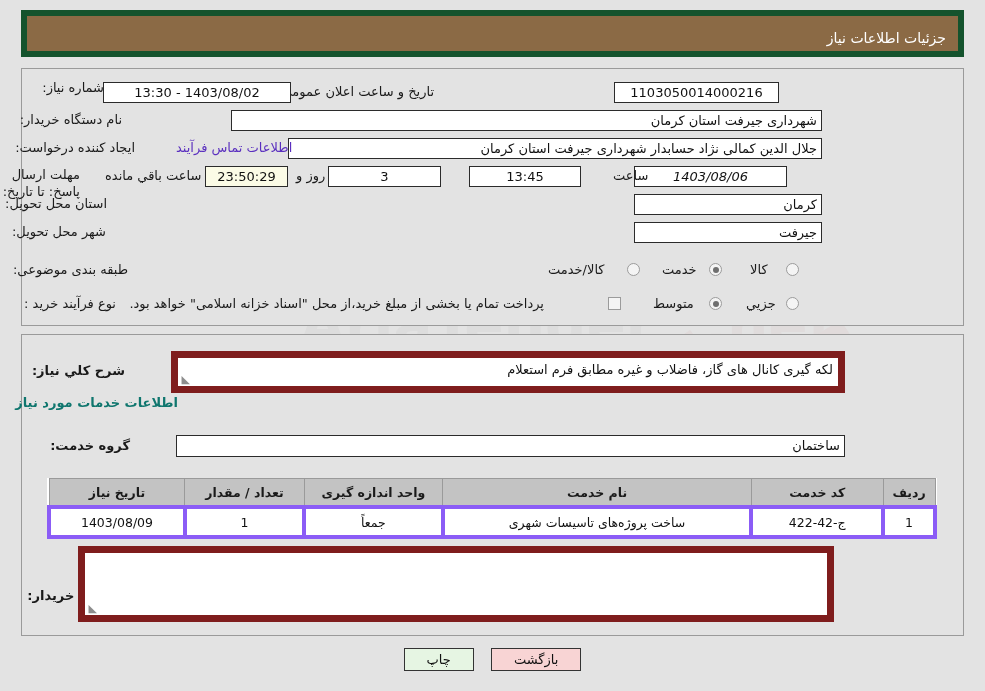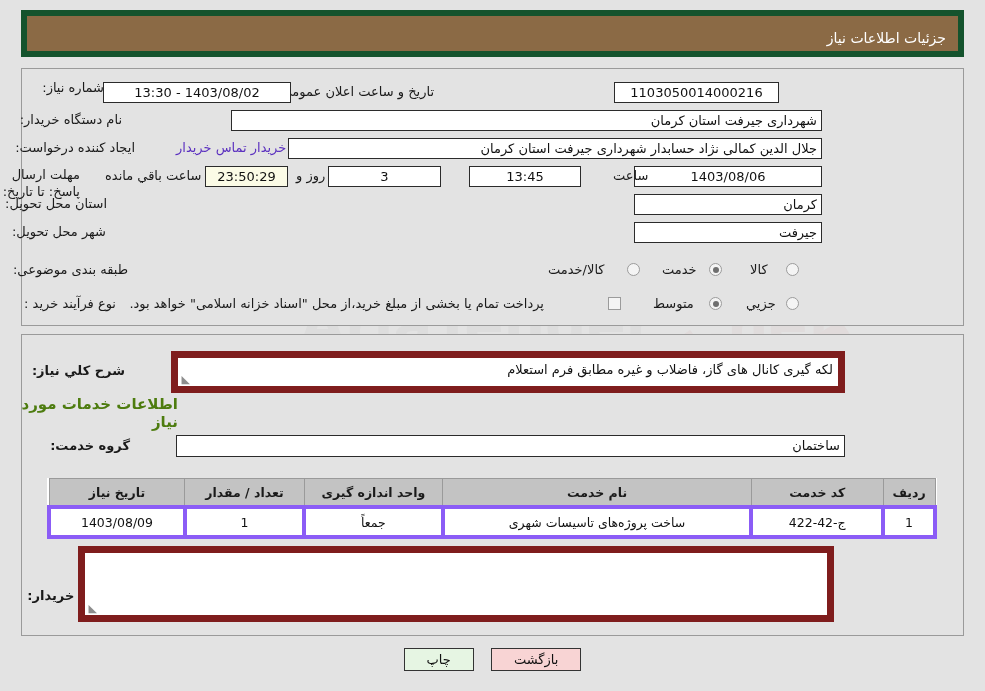--- a/index.html
+++ b/index.html
@@ -135,23 +135,23 @@
     left: 2px; bottom: 1px;
     width: 10px; height: 10px;
     color: #8d8d8d;
     font-size: 11px;
     line-height: 10px;
   }
 
   
   .subtitle {
     position: absolute;
-    font-size: 15px;
+    font-size: 13px;
     font-weight: bold;
-    color: #4d7c0f;
+    color: #0f766e;
     z-index: 3;
   }
 
   
   .tbl {
     position: absolute;
     left: 47px; top: 478px;
     width: 890px;
     border-collapse: collapse;
     z-index: 3;
@@ -226,24 +226,24 @@
   <div class="lbl" style="right:881px; top:80px;">شماره نیاز:</div>
   <div class="fld fld-center" style="right:206px; top:82px; width:165px; height:21px; left:auto;">1103050014000216</div>
   <div class="lbl" style="right:551px; top:84px;">تاریخ و ساعت اعلان عمومي:</div>
   <div class="fld fld-center" style="left:103px; top:82px; width:188px; height:21px;">1403/08/02 - 13:30</div>
 
   <div class="lbl" style="right:863px; top:112px;">نام دستگاه خریدار:</div>
   <div class="fld fld-right" style="left:231px; top:110px; width:591px; height:21px;">شهرداری جیرفت استان کرمان</div>
 
   <div class="lbl" style="right:850px; top:140px;">ایجاد کننده درخواست:</div>
   <div class="fld fld-right" style="left:288px; top:138px; width:534px; height:21px;">جلال الدین کمالی نژاد حسابدار شهرداری جیرفت استان کرمان</div>
-  <div class="link" style="left:176px; top:140px;">خریدار تماس خریدار</div>
+  <div class="link" style="left:176px; top:140px;">اطلاعات تماس فرآیند</div>
 
   <div class="lbl" style="right:905px; top:166px; width:95px; text-align:right; white-space:normal; line-height:17px;">مهلت ارسال پاسخ: تا تاریخ:</div>
-  <div class="fld fld-center" style="left:634px; top:166px; width:188px; height:21px;">1403/08/06</div>
+  <div class="fld fld-center" style="left:634px; top:166px; width:153px; height:21px;font-style:italic;">1403/08/06</div>
   <div class="lbl" style="left:593px; top:168px;margin-left:20px;">ساعت</div>
   <div class="fld fld-center" style="left:469px; top:166px; width:112px; height:21px;">13:45</div>
   <div class="fld fld-center" style="left:328px; top:166px; width:113px; height:21px;">3</div>
   <div class="lbl" style="left:296px; top:168px;">روز و</div>
   <div class="fld fld-timer" style="left:205px; top:166px; width:83px; height:21px;">23:50:29</div>
   <div class="lbl" style="left:105px; top:168px;">ساعت باقي مانده</div>
 
   <div class="lbl" style="right:878px; top:196px;">استان محل تحویل:</div>
   <div class="fld fld-right" style="left:634px; top:194px; width:188px; height:21px;">کرمان</div>
 

